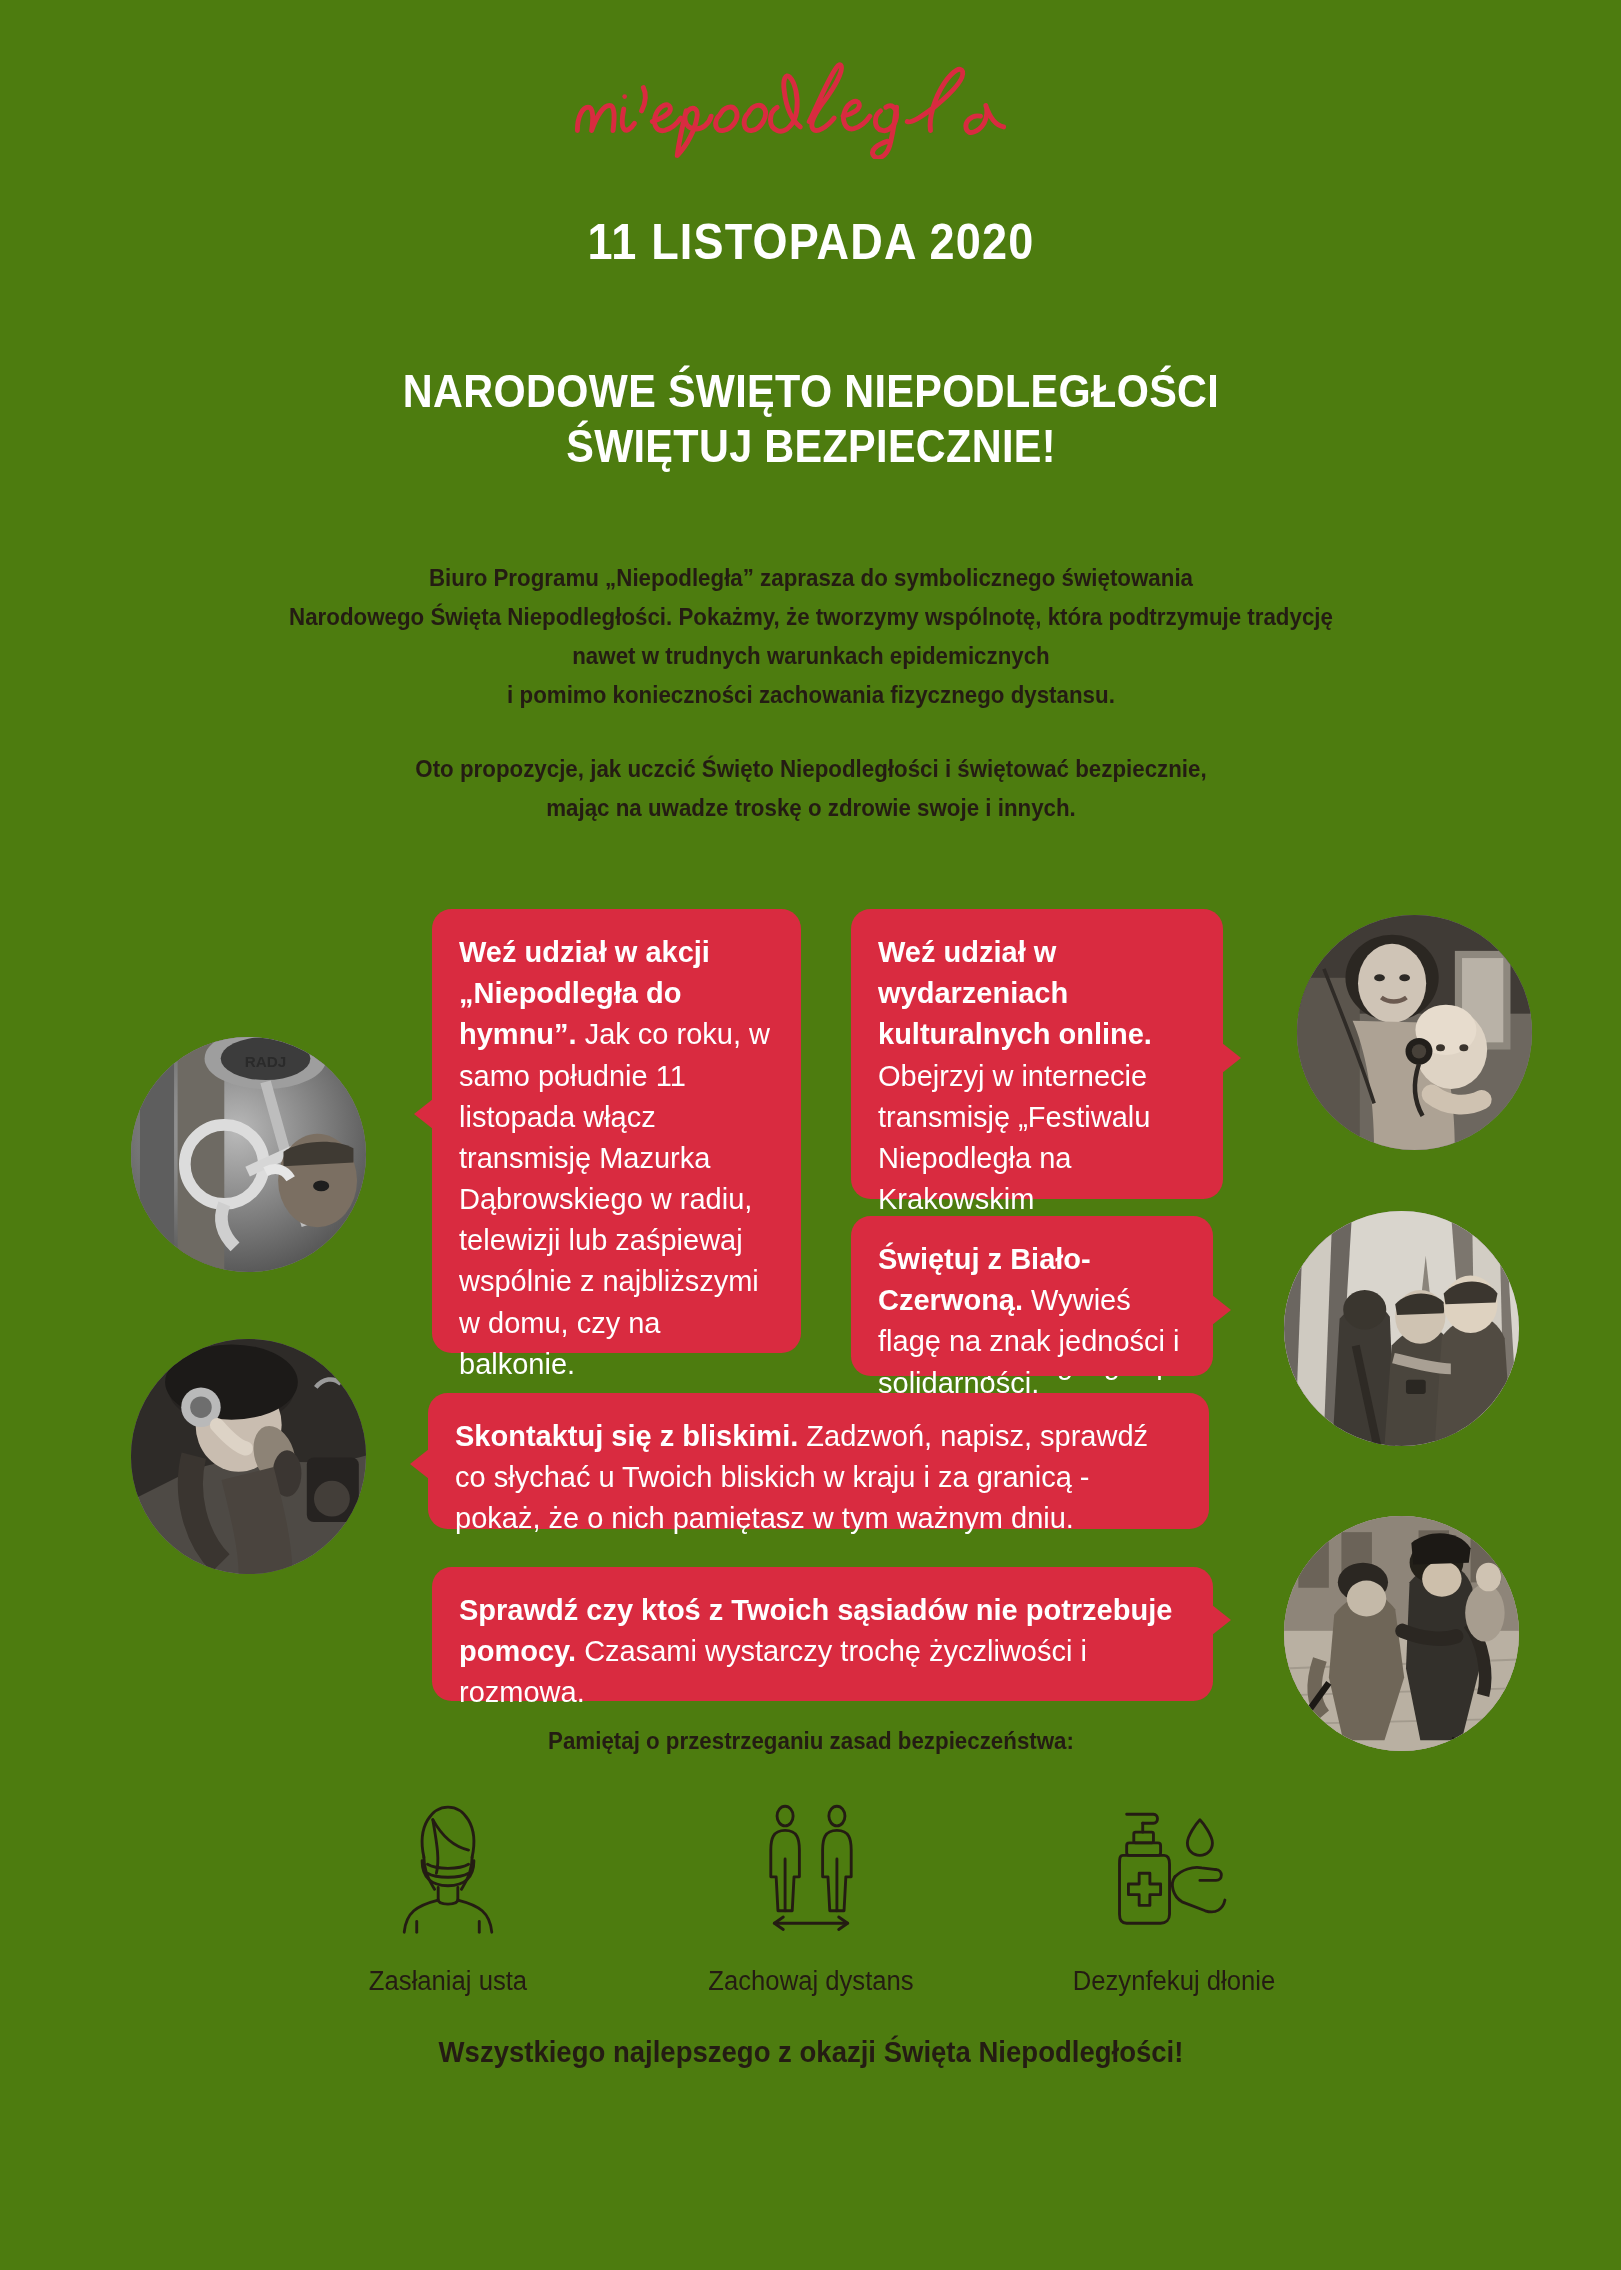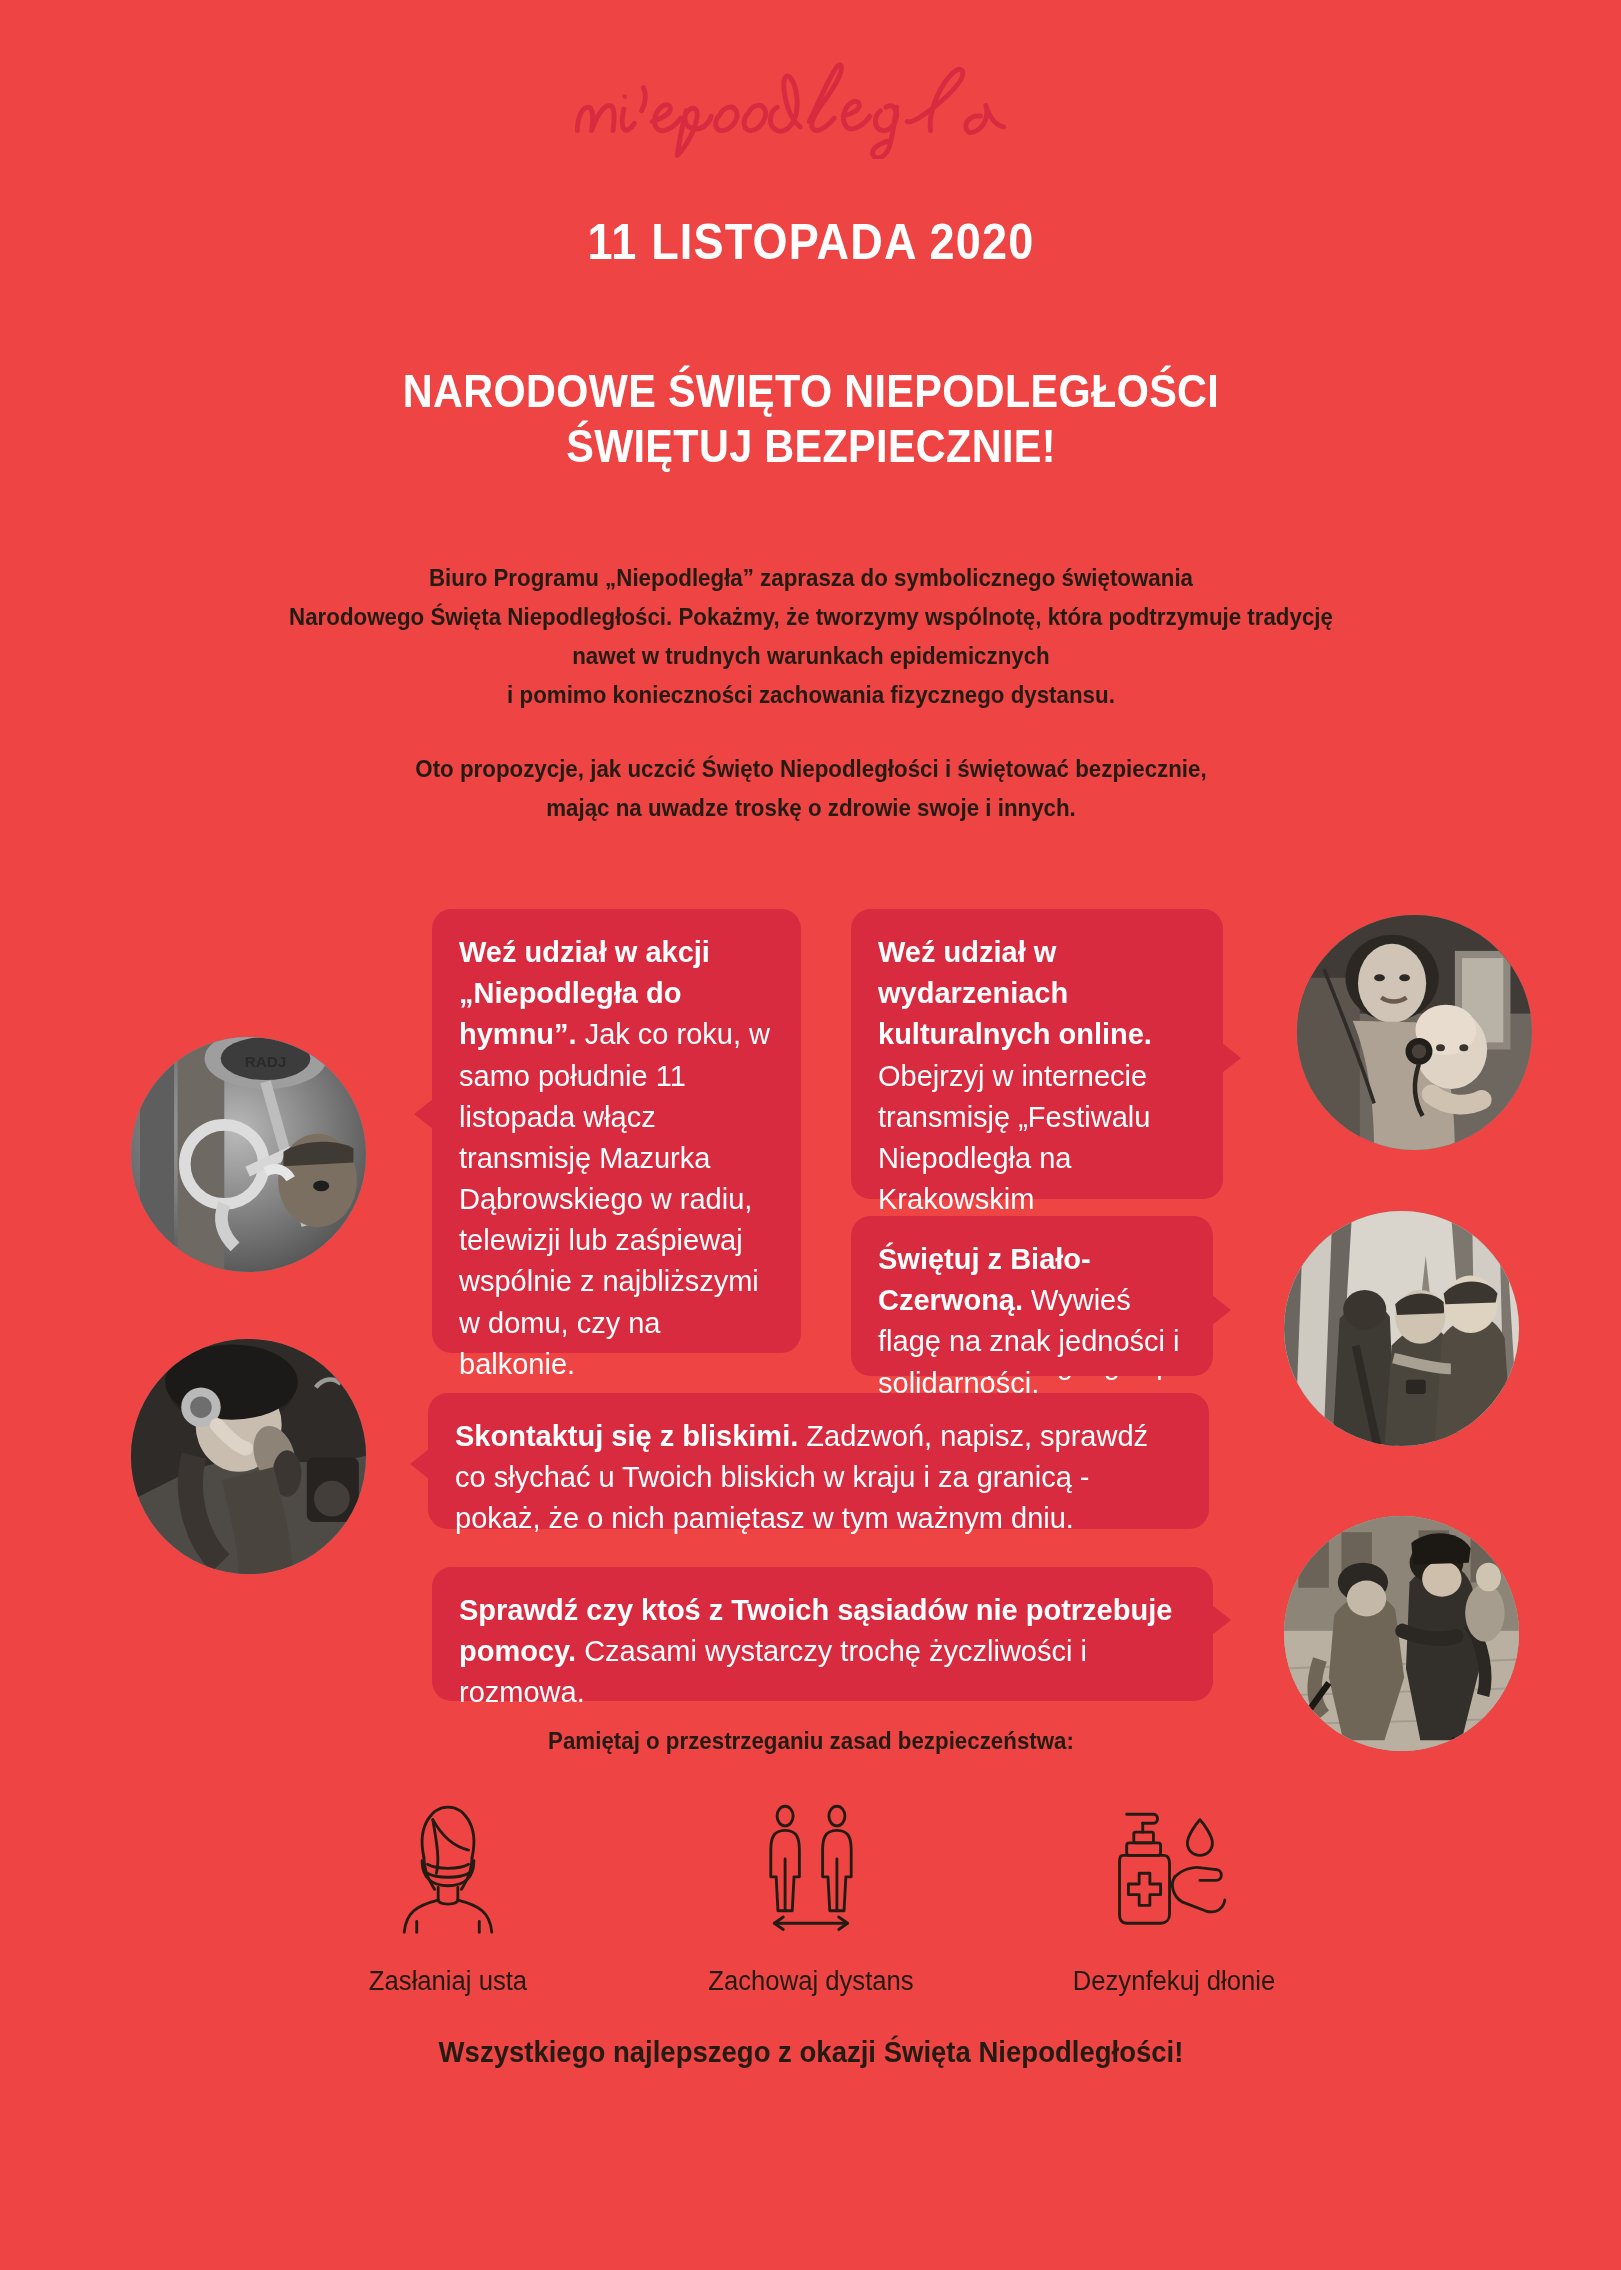--- a/index.html
+++ b/index.html
@@ -10,21 +10,21 @@
     background: #bd9a6b;
     font-family: "Liberation Sans", sans-serif;
     overflow: hidden;
     position: relative;
   }
 
   .poster {
     position: relative;
     width: 1622px;
     height: 2270px;
-    background: #ef4444;
+    background: #4d7c0f;
   }
 
   
   .logo-wrap {
     position: absolute;
     top: 52px;
     left: 0;
     width: 100%;
     text-align: center;
     height: 116px;

